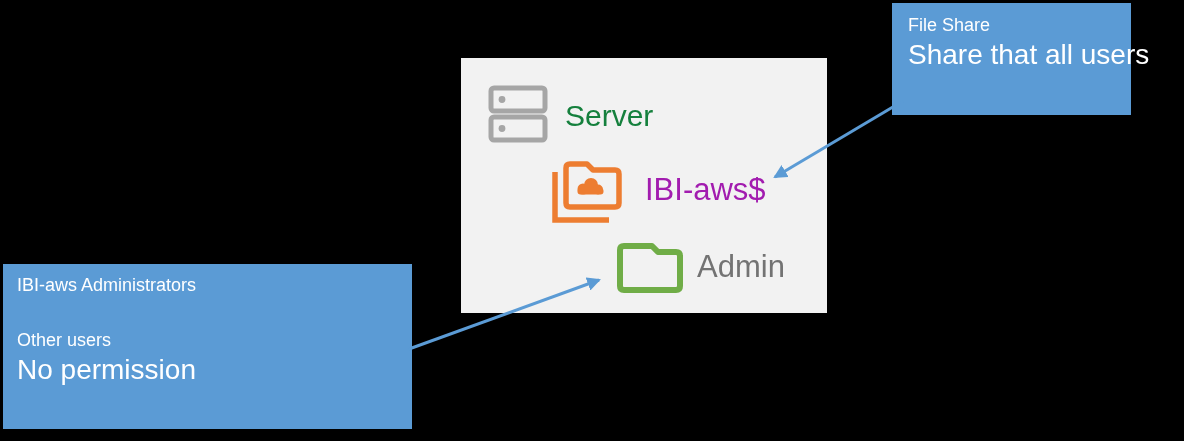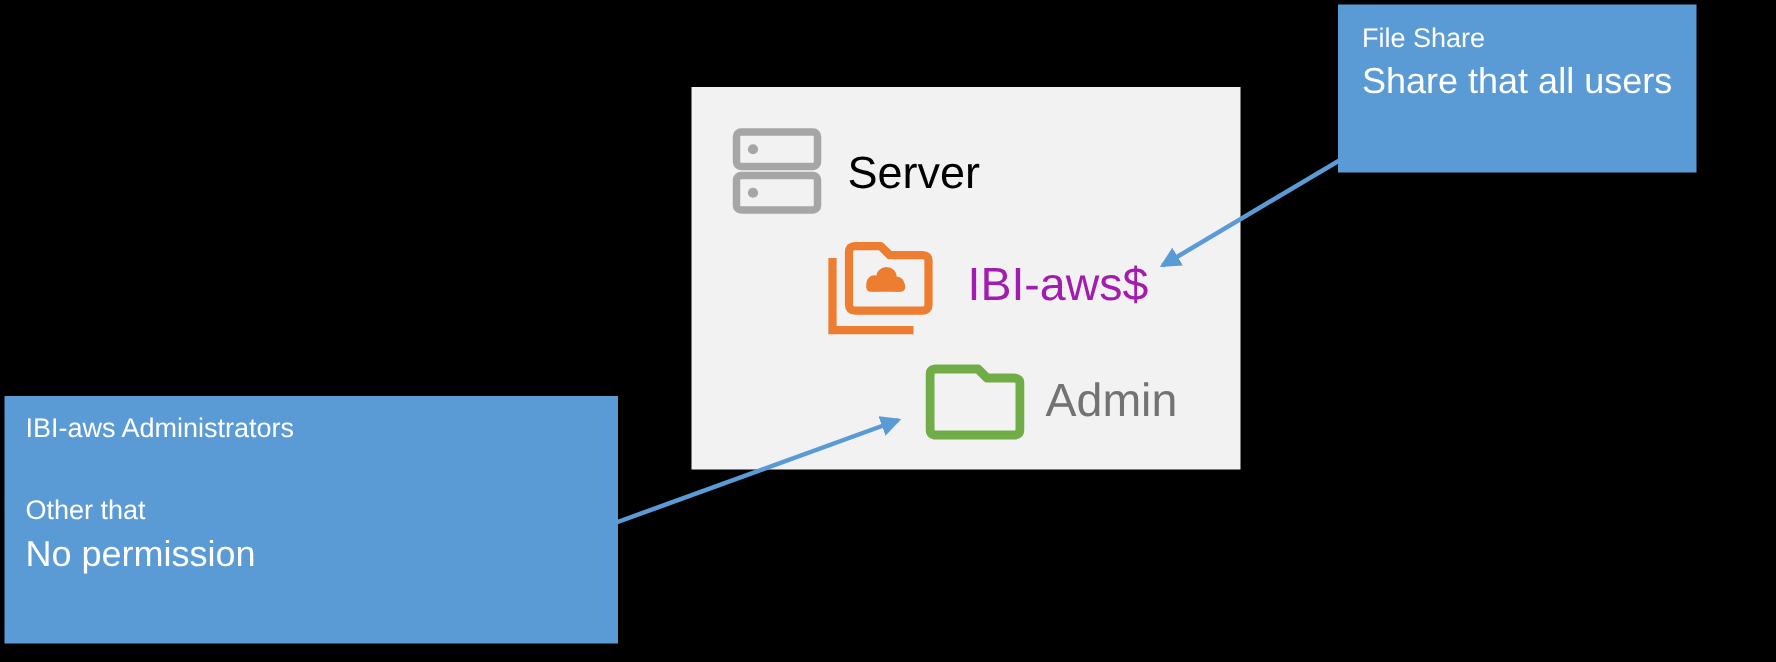--- a/index.html
+++ b/index.html
@@ -17,21 +17,21 @@
     left: 461px; top: 58px;
     width: 366px; height: 255px;
     background: #F2F2F2;
   }
   .panel .abs { position: absolute; }
   .icon { display: inline-block; line-height: 0; }
   .label { white-space: nowrap; }
   .label-server {
     left: 104px; top: 40px;
     font-size: 30px; line-height: 36px;
-    color: #000000;
+    color: #15803d;
   }
   .label-share {
     left: 171px; top: 113px;
     font-size: 31px; line-height: 38px;
     color: #a21caf;
     margin-left: 13px;
   }
   .label-admin {
     left: 236px; top: 190px;
     font-size: 31px; line-height: 38px;
@@ -48,21 +48,21 @@
     left: 892px; top: 3px;
     width: 239px; height: 112px;
     padding: 10px 0 0 16px;
   }
   .callout-permissions {
     left: 3px; top: 264px;
     width: 409px; height: 165px;
     padding: 9px 16px 0 14px;
   }
   .co-small { font-size: 18px; line-height: 25px; white-space: nowrap; }
-  .co-big   { font-size: 24px; line-height: 34px; white-space: nowrap; }
+  .co-big   { font-size: 28px; line-height: 34px; white-space: nowrap; }
   .co-spacer { height: 30px; }
   
   .arrow { position: absolute; overflow: visible; }
   .arrow-top    { left: 762px; top: 92px; }
   .arrow-bottom { left: 402px; top: 272px; }
 </style>
 </head>
 <body>
 
 <div class="stage">
@@ -105,21 +105,21 @@
   </div>
 
   <div class="callout callout-file-share">
     <div class="co-small">File Share</div>
     <div class="co-big">Share that all users</div>
   </div>
 
   <div class="callout callout-permissions">
     <div class="co-small">IBI-aws Administrators</div>
     <div class="co-spacer"></div>
-    <div class="co-small">Other that</div>
+    <div class="co-small">Other users</div>
     <div class="co-big">No permission</div>
   </div>
 
   <svg class="arrow arrow-top" width="148" height="96">
     <defs>
       <marker id="ah1" viewBox="0 0 10 10" refX="8.5" refY="5" markerWidth="4.6" markerHeight="4.6" orient="auto">
         <path d="M0,0 L10,5 L0,10 Z" fill="#5B9BD5"></path>
       </marker>
     </defs>
     <line x1="141" y1="9" x2="13" y2="85" stroke="#5B9BD5" stroke-width="3" marker-end="url(#ah1)"></line>

